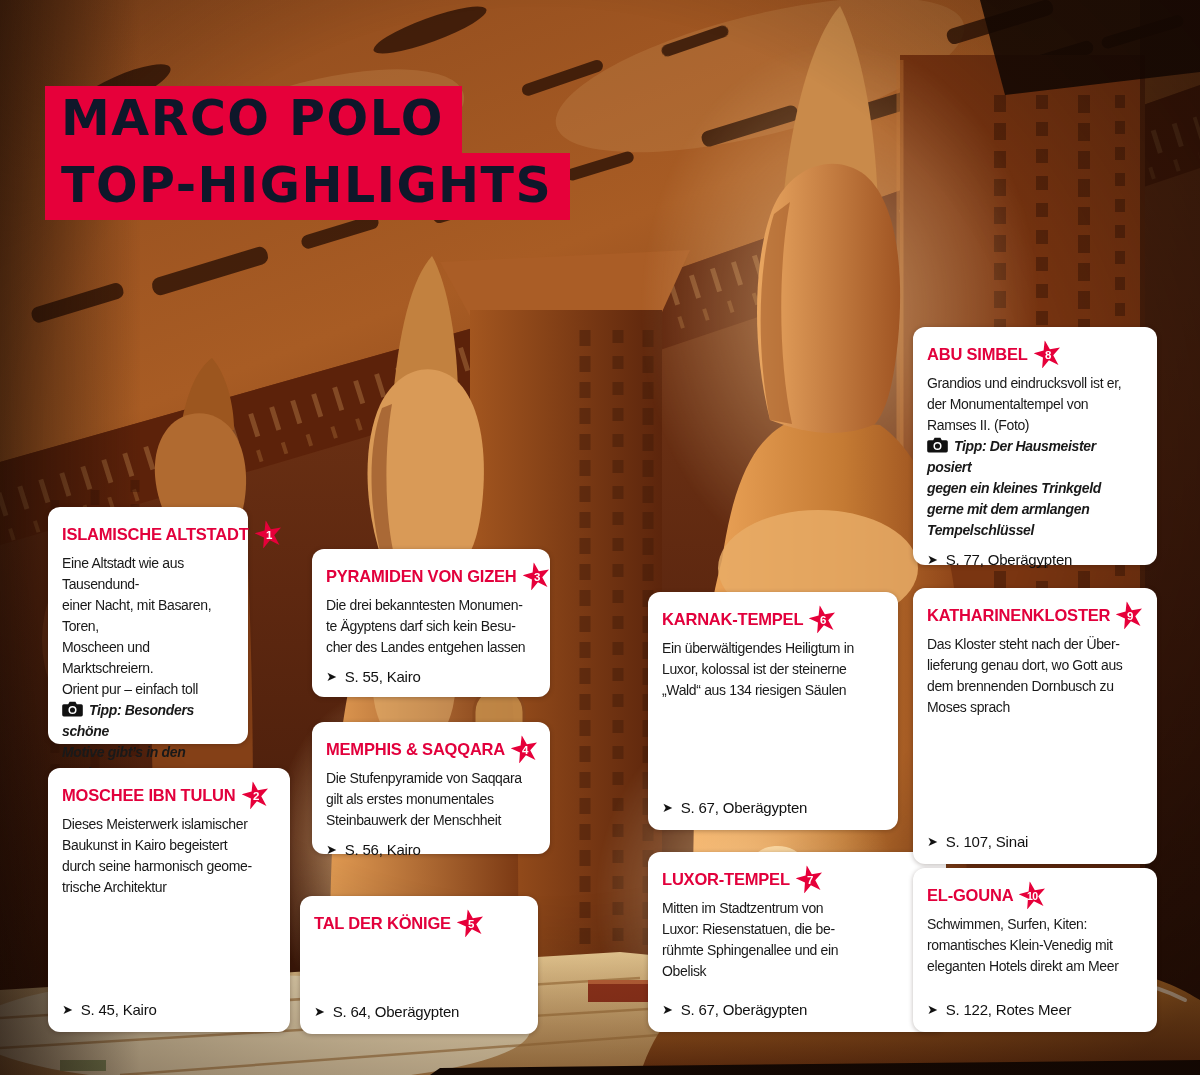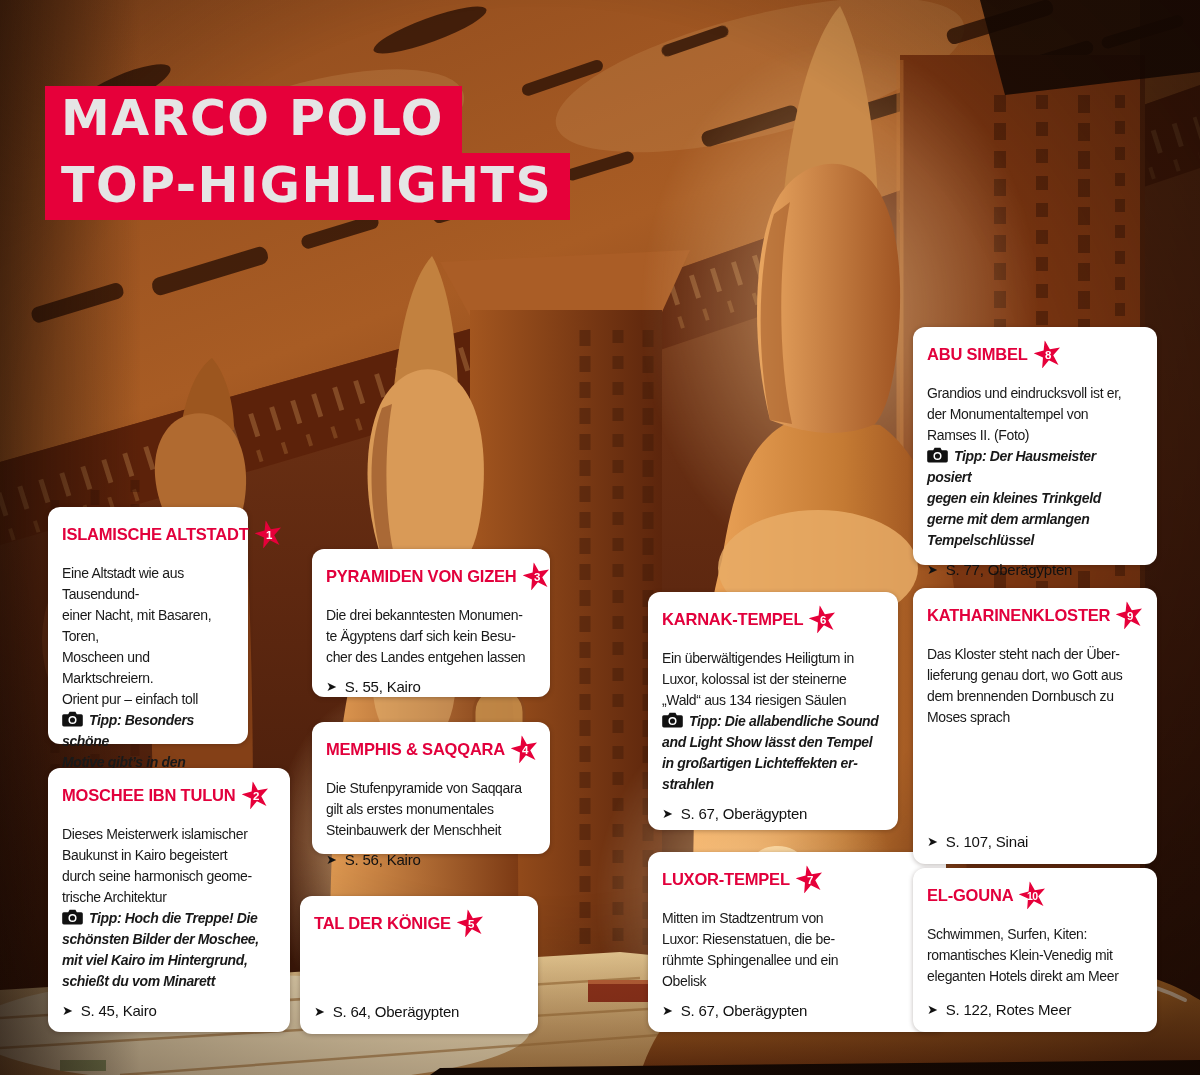--- a/index.html
+++ b/index.html
@@ -6,21 +6,21 @@
   .stage{
     position:relative;width:1200px;height:1075px;overflow:hidden;
     font-family:"Liberation Sans","DejaVu Sans",sans-serif;
     background:#4a1d0a;
   }
   .bg{position:absolute;inset:0;width:100%;height:100%;display:block;}
 
   
   .banner{position:absolute;left:45px;top:86px;z-index:5;}
   .banner-line{
-    display:table;background:#e6003a;color:#e5e5e5;
+    display:table;background:#e6003a;color:#0f172a;
     font-family:"DejaVu Sans","Liberation Sans",sans-serif;
     font-weight:bold;font-size:49px;line-height:64px;letter-spacing:1.5px;
     padding:1px 18px 2px 16px;white-space:nowrap;
   }
 
   
   .card{
     position:absolute;z-index:4;background:#fff;border-radius:12px;
     box-shadow:0 1px 5px rgba(30,10,0,.28);
     padding:13px 14px 14px;box-sizing:border-box;
@@ -35,21 +35,21 @@
     width:27px;height:27px;margin-left:6px;flex:0 0 auto;
     background:#e6003a;transform:rotate(-12deg);
     clip-path:polygon(50% 0%,61.8% 36.2%,100% 38.2%,69.5% 60.8%,80.9% 100%,50% 75.4%,19.1% 100%,30.5% 60.8%,0% 38.2%,38.2% 36.2%);
   }
   .star-num{
     color:#fff;font-size:11.5px;font-weight:bold;letter-spacing:-0.5px;
     transform:rotate(12deg);padding-top:3px;
   }
   .card-body{
     font-size:14px;line-height:21px;letter-spacing:-0.35px;
-    white-space:pre-line;margin-top:16px;
+    white-space:pre-line;margin-top:6px;
   }
   .card-tip{
     font-size:14px;line-height:21px;letter-spacing:-0.35px;
     font-style:italic;font-weight:bold;
   }
   .card-tip .cam{vertical-align:-2px;margin-right:6px;}
   .tip-text{white-space:pre-line;}
   .card-footer{
     margin-top:auto;font-size:15px;letter-spacing:-0.2px;color:#111;
     display:flex;align-items:center;padding-top:10px;
@@ -248,29 +248,20 @@
     <div class="card-title">
       <span>MOSCHEE IBN TULUN</span>
       <span class="star">
           <span class="star-num">2</span>
         </span>
     </div>
     <div class="card-body">Dieses Meisterwerk islamischer
 Baukunst in Kairo begeistert
 durch seine harmonisch geome-
 trische Architektur</div>
-    <div class="card-tip">
-      <svg class="cam" width="21" height="16" viewBox="0 0 21 16">
-          <path d="M1.8 3.2 H6.2 L7.6 .8 h5.8 L14.8 3.2 h4.4 a1.6 1.6 0 0 1 1.6 1.6 v9 a1.6 1.6 0 0 1 -1.6 1.6 H1.8 A1.6 1.6 0 0 1 .2 13.8 v-9 A1.6 1.6 0 0 1 1.8 3.2 Z" fill="#111"></path>
-          <circle cx="10.5" cy="9" r="3.3" fill="none" stroke="#fff" stroke-width="1.5"></circle>
-        </svg><span class="tip-text">Tipp: Hoch die Treppe! Die
-schönsten Bilder der Moschee,
-mit viel Kairo im Hintergrund,
-schießt du vom Minarett</span>
-    </div>
     <div class="card-footer">
       <span class="arrow-icon">➤</span>
       <span>S. 45, Kairo</span>
     </div>
   </div>
 
   <div class="card" style="left:312px;top:549px;width:238px;height:148px">
     <div class="card-title">
       <span>PYRAMIDEN VON GIZEH</span>
       <span class="star">
@@ -318,29 +309,20 @@
   <div class="card" style="left:648px;top:592px;width:250px;height:238px">
     <div class="card-title">
       <span>KARNAK-TEMPEL</span>
       <span class="star">
           <span class="star-num">6</span>
         </span>
     </div>
     <div class="card-body">Ein überwältigendes Heiligtum in
 Luxor, kolossal ist der steinerne
 „Wald“ aus 134 riesigen Säulen</div>
-    <div class="card-tip">
-      <svg class="cam" width="21" height="16" viewBox="0 0 21 16">
-          <path d="M1.8 3.2 H6.2 L7.6 .8 h5.8 L14.8 3.2 h4.4 a1.6 1.6 0 0 1 1.6 1.6 v9 a1.6 1.6 0 0 1 -1.6 1.6 H1.8 A1.6 1.6 0 0 1 .2 13.8 v-9 A1.6 1.6 0 0 1 1.8 3.2 Z" fill="#111"></path>
-          <circle cx="10.5" cy="9" r="3.3" fill="none" stroke="#fff" stroke-width="1.5"></circle>
-        </svg><span class="tip-text">Tipp: Die allabendliche Sound
-and Light Show lässt den Tempel
-in großartigen Lichteffekten er-
-strahlen</span>
-    </div>
     <div class="card-footer">
       <span class="arrow-icon">➤</span>
       <span>S. 67, Oberägypten</span>
     </div>
   </div>
 
   <div class="card" style="left:648px;top:852px;width:298px;height:180px">
     <div class="card-title">
       <span>LUXOR-TEMPEL</span>
       <span class="star">

